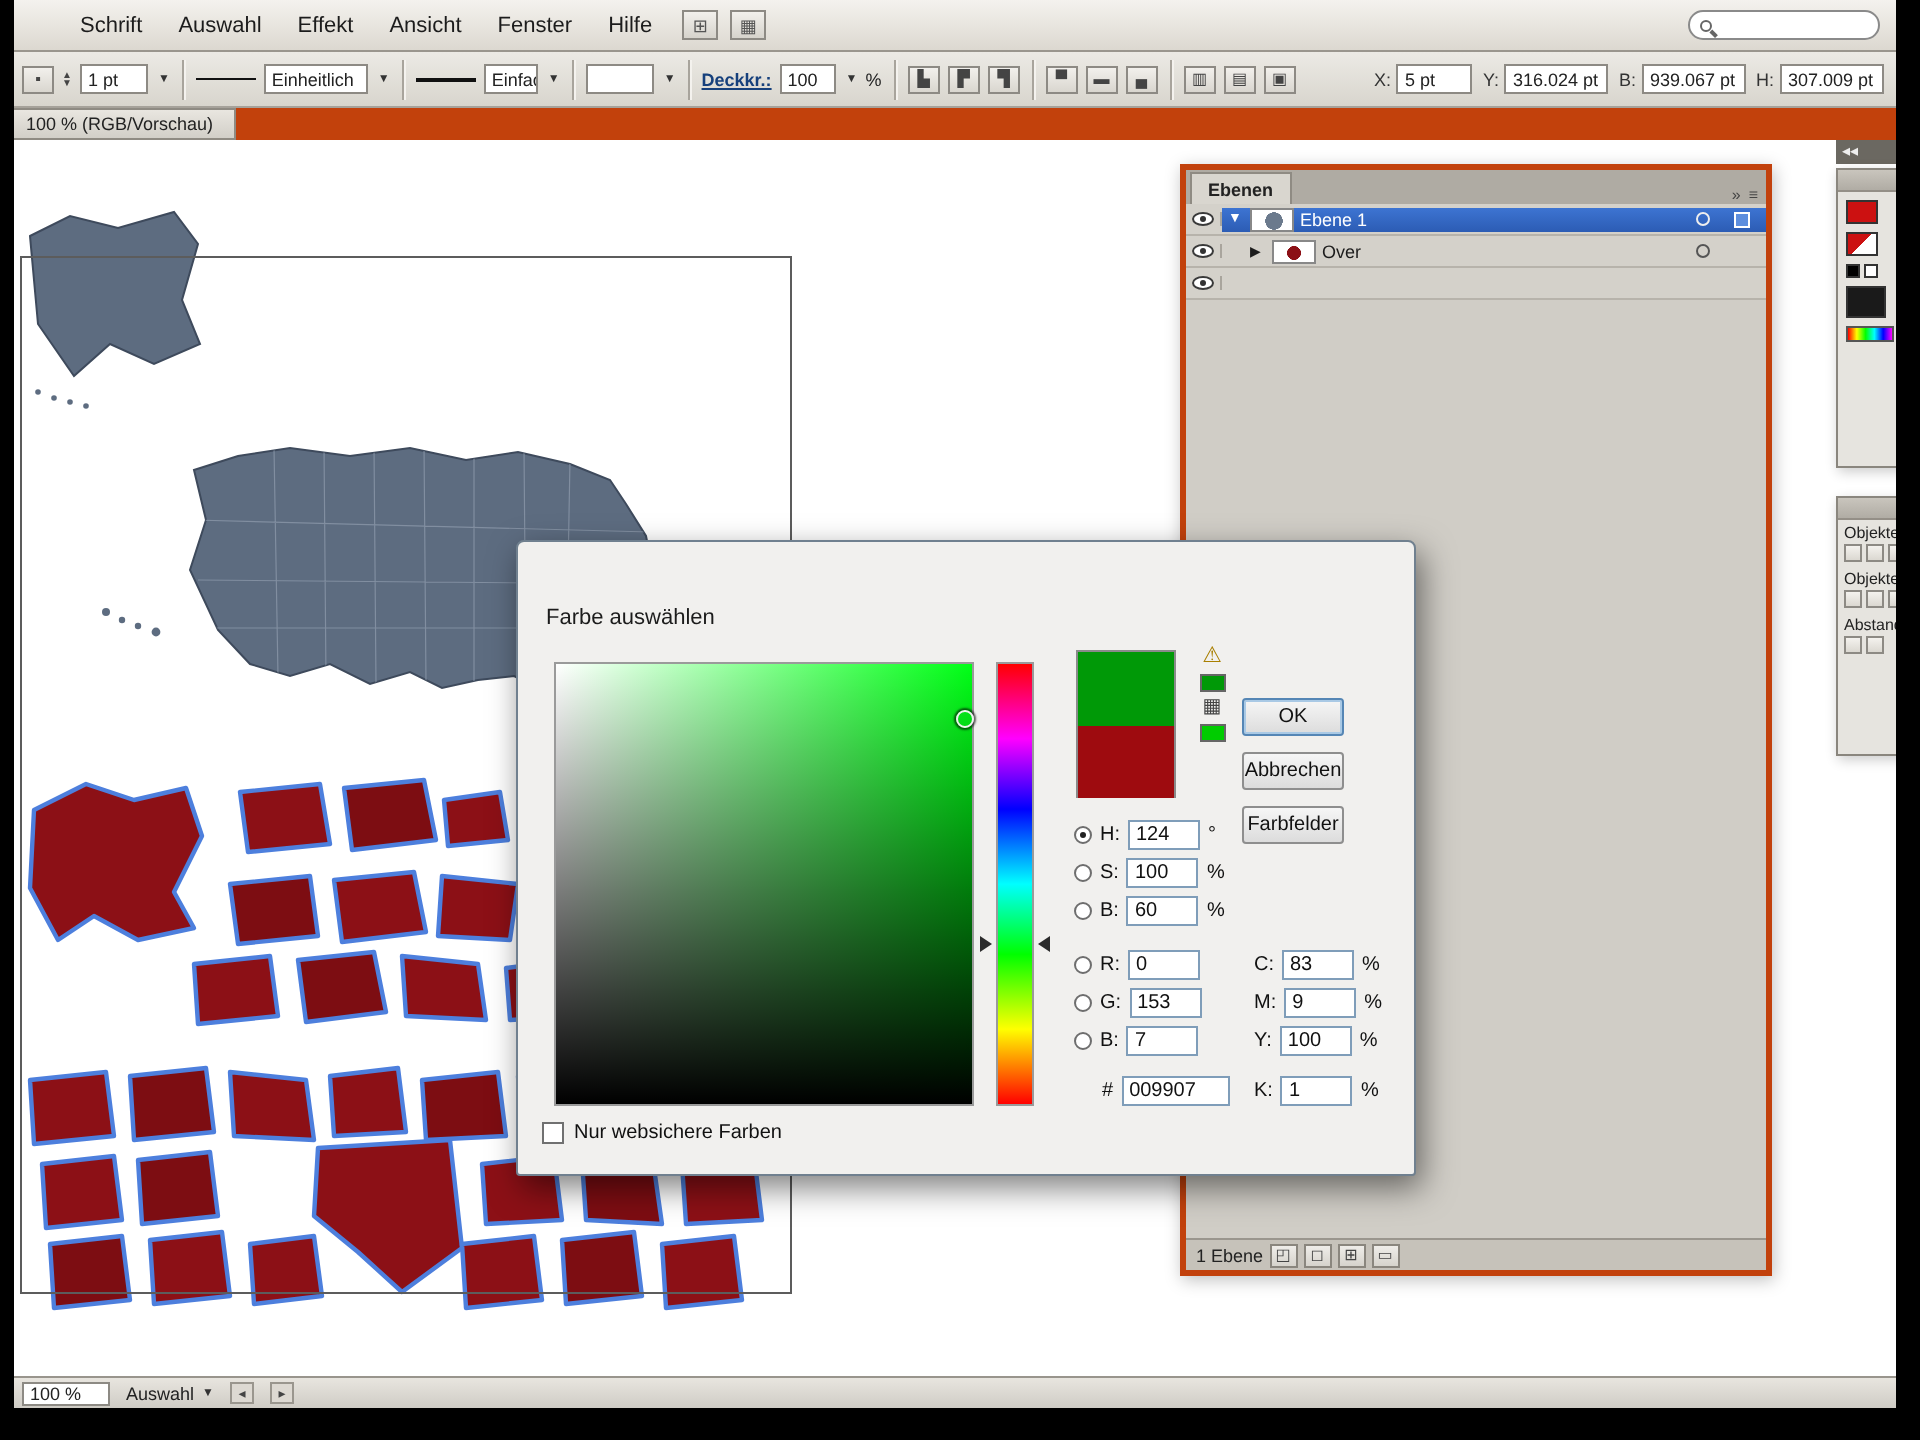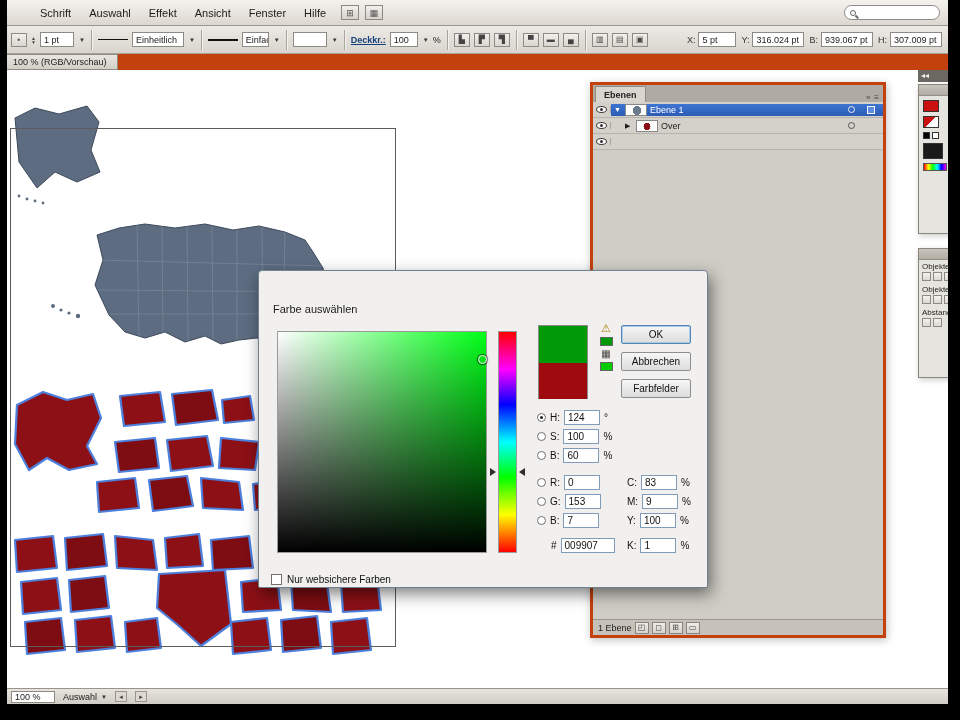--- a/index.html
+++ b/index.html
@@ -77,35 +77,35 @@
   .ha-r { left:260px; border-right:6px solid #2b2b2b; }
   .swatch-pair { position:absolute; left:279px; top:54px; width:50px; height:74px;
     border:1px solid #8a8a8a; }
   .swatch-new { height:37px; background:#009907; }
   .swatch-cur { height:36px; background:#9e0b0f; }
   .gamut-col { position:absolute; left:338px; top:52px; width:18px; display:flex;
     flex-direction:column; align-items:center; gap:3px; }
   .warn { font-size:11px; color:#a97f00; line-height:11px; }
   .cube { font-size:10px; color:#444; line-height:10px; }
   .chip { width:13px; height:9px; border:1px solid #666; }
-  .vbtn { position:absolute; left:362px; width:70px; height:19px;
+  .vbtn { position:absolute; left:362px; width:51px; height:19px;
     background:linear-gradient(#f6f6f6,#dcdcdc); border:1px solid #8e8e8e; border-radius:2px;
-    font-size:10px; color:#111; display:flex; align-items:center; justify-content:center; }
+    font-size:10px; color:#111; display:flex; align-items:center; justify-content:center;margin-top:24px; }
   .vbtn.primary { border-color:#5586b5; box-shadow:0 0 0 1px #a9c9e5 inset; }
   .prow { position:absolute; height:16px; display:flex; align-items:center; gap:4px; font-size:10px; color:#111; }
   .radio { width:9px; height:9px; border:1px solid #6e6e6e; border-radius:50%;
     background:#fff; display:inline-block; position:relative; }
   .radio.on::after { content:""; position:absolute; left:2px; top:2px; width:3px;
     height:3px; border-radius:50%; background:#222; }
   .pfield { width:36px; height:15px; background:#fff; border:1px solid #7f9db9;
     font-size:10px; padding:0 3px; display:flex; align-items:center; }
   .pfield.hex { width:54px; }
   .cbx { width:11px; height:11px; border:1px solid #707070; background:#fff; display:inline-block; }
   .websafe { position:absolute; left:12px; top:290px; display:flex; align-items:center;
-    gap:5px; font-size:10px; color:#111;margin-top:13px; }
+    gap:5px; font-size:10px; color:#111; }
 
   
   .layers-panel { position:absolute; left:583px; top:12px; width:296px; height:556px;
     background:#d0cdc6; border:3px solid #c2410c; box-shadow:1px 2px 8px rgba(0,0,0,.25); z-index:10; }
   .lp-tabs { height:17px; background:#afaba3; display:flex; align-items:flex-end; }
   .lp-tab { margin-left:2px; height:16px; background:#d9d6cf; border:1px solid #8f8b83;
     border-bottom:none; font-size:9px; font-weight:bold; color:#222; display:flex;
     align-items:center; padding:0 8px; }
   .lp-tabicons { margin-left:auto; margin-right:4px; font-size:8px; color:#444; display:flex; gap:4px; align-items:center; }
   .lp-row { position:relative; height:16px; display:flex; align-items:center;

